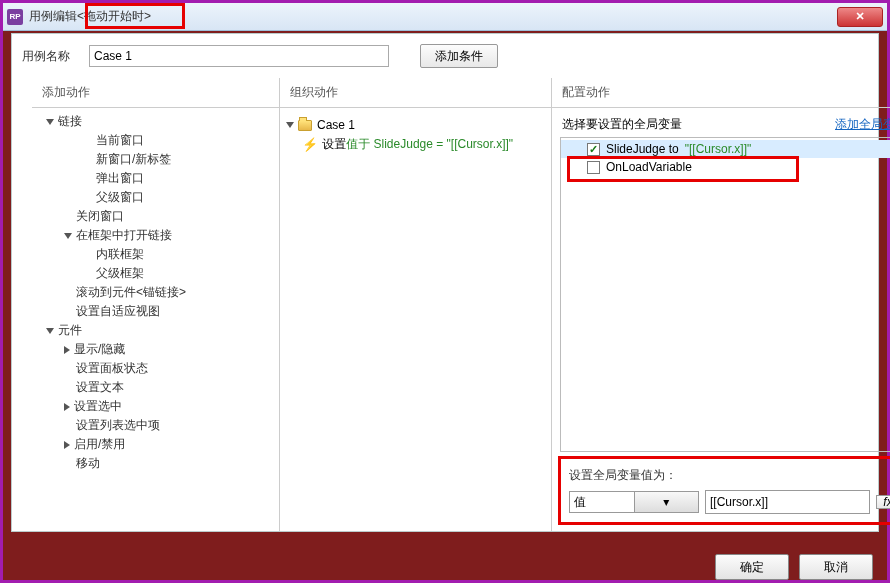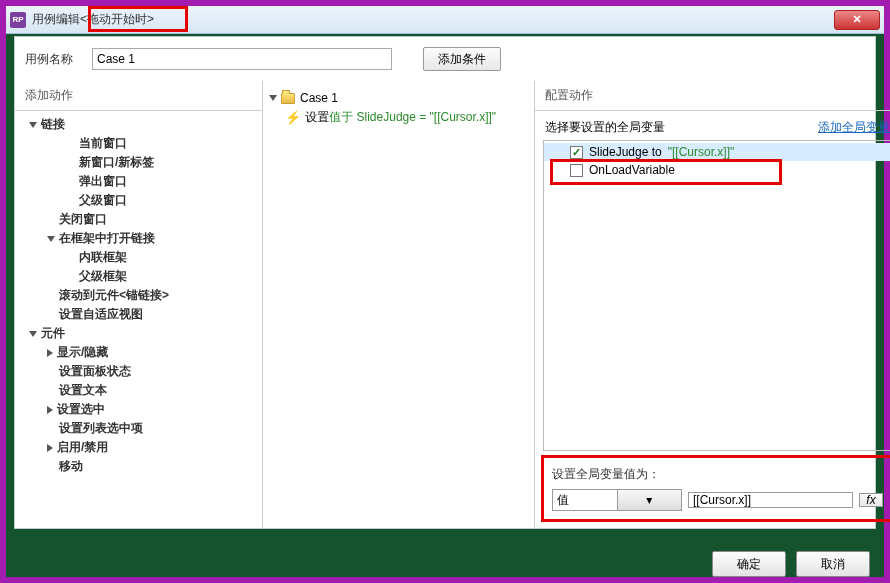--- a/index.html
+++ b/index.html
@@ -1,37 +1,37 @@
 <!DOCTYPE html>
 <html><head>
 <meta charset="utf-8">
 <style>
   * { box-sizing: border-box; font-family: "Microsoft YaHei", "Segoe UI", Tahoma, sans-serif; font-size: 12px; }
   body { margin: 0; background: #d4e4f0; }
-  .window { width: 890px; height: 583px; background: #14532d; position: relative; border: 6px solid #a21caf; }
+  .window { width: 890px; height: 583px; background: #7f1d1d; position: relative; border: 3px solid #a21caf; }
   .titlebar { height: 28px; background: linear-gradient(#ecf3fb,#d8e6f5); display:flex; align-items:center; padding:0 4px; border-bottom:1px solid #a0bed8;}
   .app-icon { width:16px; height:16px; background:#7b3fa0; border-radius:2px; display:inline-flex; align-items:center; justify-content:center; color:#fff; font-size:8px; font-weight:bold; margin-right:6px;}
   .title-text { color:#333; }
   .title-highlight { position:absolute; left:82px; top:0; width:100px; height:26px; border:3px solid #e60000; pointer-events:none;}
   .close-btn { margin-left:auto; width:46px; height:20px; background:linear-gradient(#e88,#c33); border:1px solid #a22; border-radius:3px; color:#fff; display:flex; align-items:center; justify-content:center; font-weight:bold; font-size:11px;}
   .content { position:absolute; top:30px; left:8px; right:8px; bottom:48px; background:#fff; border:1px solid #bcc;  }
   .name-row { display:flex; align-items:center; gap:19px; padding:10px 10px 10px 10px;}
   .name-row label { color:#333;}
   .name-input { flex:0 0 300px; height:22px; border:1px solid #aaa; padding:0 4px;}
   .cond-btn { height:24px; padding:0 14px; background:linear-gradient(#fcfcfc,#e8e8e8); border:1px solid #999; border-radius:2px; margin-left:12px;}
   .panels { display:flex; position:absolute; top:44px; left:0; right:0; bottom:0;}
   .panel { display:flex; flex-direction:column; border-right:1px solid #ccc;}
   .panel:last-child { border-right:none;}
   .panel-header { padding:6px 10px; color:#555; border-bottom:1px solid #ccc;}
   .panel-body { flex:1; overflow:auto; position:relative;}
-  .left { flex:0 0 248px;}
+  .left { flex:0 0 248px;margin-left:20px;}
   .mid { flex:0 0 272px;}
   .right { flex:1;}
   
-  .tree { padding:4px 0;font-weight:bold; }
+  .tree { padding:4px 0; }
   .tree-item { display:flex; align-items:center; padding:1px 0 1px 6px; color:#333; white-space:nowrap;}
   .tree-item.lv1 { padding-left:14px;}
   .tree-item.lv2 { padding-left:32px;}
   .tree-item.lv3 { padding-left:52px;}
   .arrow { display:inline-block; width:0; height:0; margin-right:4px;}
   .arrow.exp { border-left:4px solid transparent; border-right:4px solid transparent; border-top:6px solid #555;}
   .arrow.col { border-top:4px solid transparent; border-bottom:4px solid transparent; border-left:6px solid #555;}
   .arrow.none { width:8px;}
   
   .mid-tree { padding:8px 6px;}
@@ -50,21 +50,21 @@
   .chk { width:13px; height:13px; border:1px solid #777; background:#fff; display:inline-flex; align-items:center; justify-content:center;}
   .chk.checked:after { content:"✓"; color:#1a7a1a; font-size:11px; font-weight:bold; line-height:11px;}
   .green2 { color:#2a8a2a;}
   .highlight-box { position:absolute; border:3px solid #e60000; pointer-events:none;}
   .bottom-block { margin:6px 8px 8px 8px; border:1px solid #bbb; padding:8px; position:relative;}
   .bottom-label { color:#333; margin-bottom:6px;}
   .row-inp { display:flex; gap:6px; align-items:center;}
   .combo { flex:0 0 130px; height:22px; border:1px solid #999; display:flex; align-items:center; background:#fff;}
   .combo span { flex:1; padding:0 4px;}
   .combo .dd { width:18px; height:100%; border-left:1px solid #999; background:linear-gradient(#f8f8f8,#ddd); display:flex; align-items:center; justify-content:center;}
-  .val-input { flex:1; height:16px; border:1px solid #999; padding:0 4px;}
+  .val-input { flex:1; height:24px; border:1px solid #999; padding:0 4px;}
   .fx-btn { width:24px; height:14px; border:1px solid #999; background:linear-gradient(#fcfcfc,#e8e8e8); display:flex; align-items:center; justify-content:center; font-style:italic;}
   
   .footer { position:absolute; bottom:0; right:14px; display:flex; gap:10px;}
   .dlg-btn { height:26px; width:74px; background:linear-gradient(#fcfcfc,#e4e4e4); border:1px solid #888; border-radius:2px;}
 </style>
 </head>
 <body>
 
 <div class="window">
   <div class="titlebar">
@@ -162,20 +162,21 @@
               </div>
               <div class="tree-item lv2">
                 <span class="arrow none"></span>
                 <span>移动</span>
               </div>
             </div>
         </div>
       </div>
 
       <div class="panel mid">
+        <div class="panel-header">组织动作</div>
         <div class="panel-body mid-tree">
           <div class="mid-row">
             <span class="arrow exp"></span>
             <span class="folder-icon"></span>
             <span>Case 1</span>
           </div>
           <div class="mid-row">
             <span class="bolt-icon">⚡</span>
             <span>设置 </span>
             <span class="green-text">值于 SlideJudge = "[[Cursor.x]]"</span>

